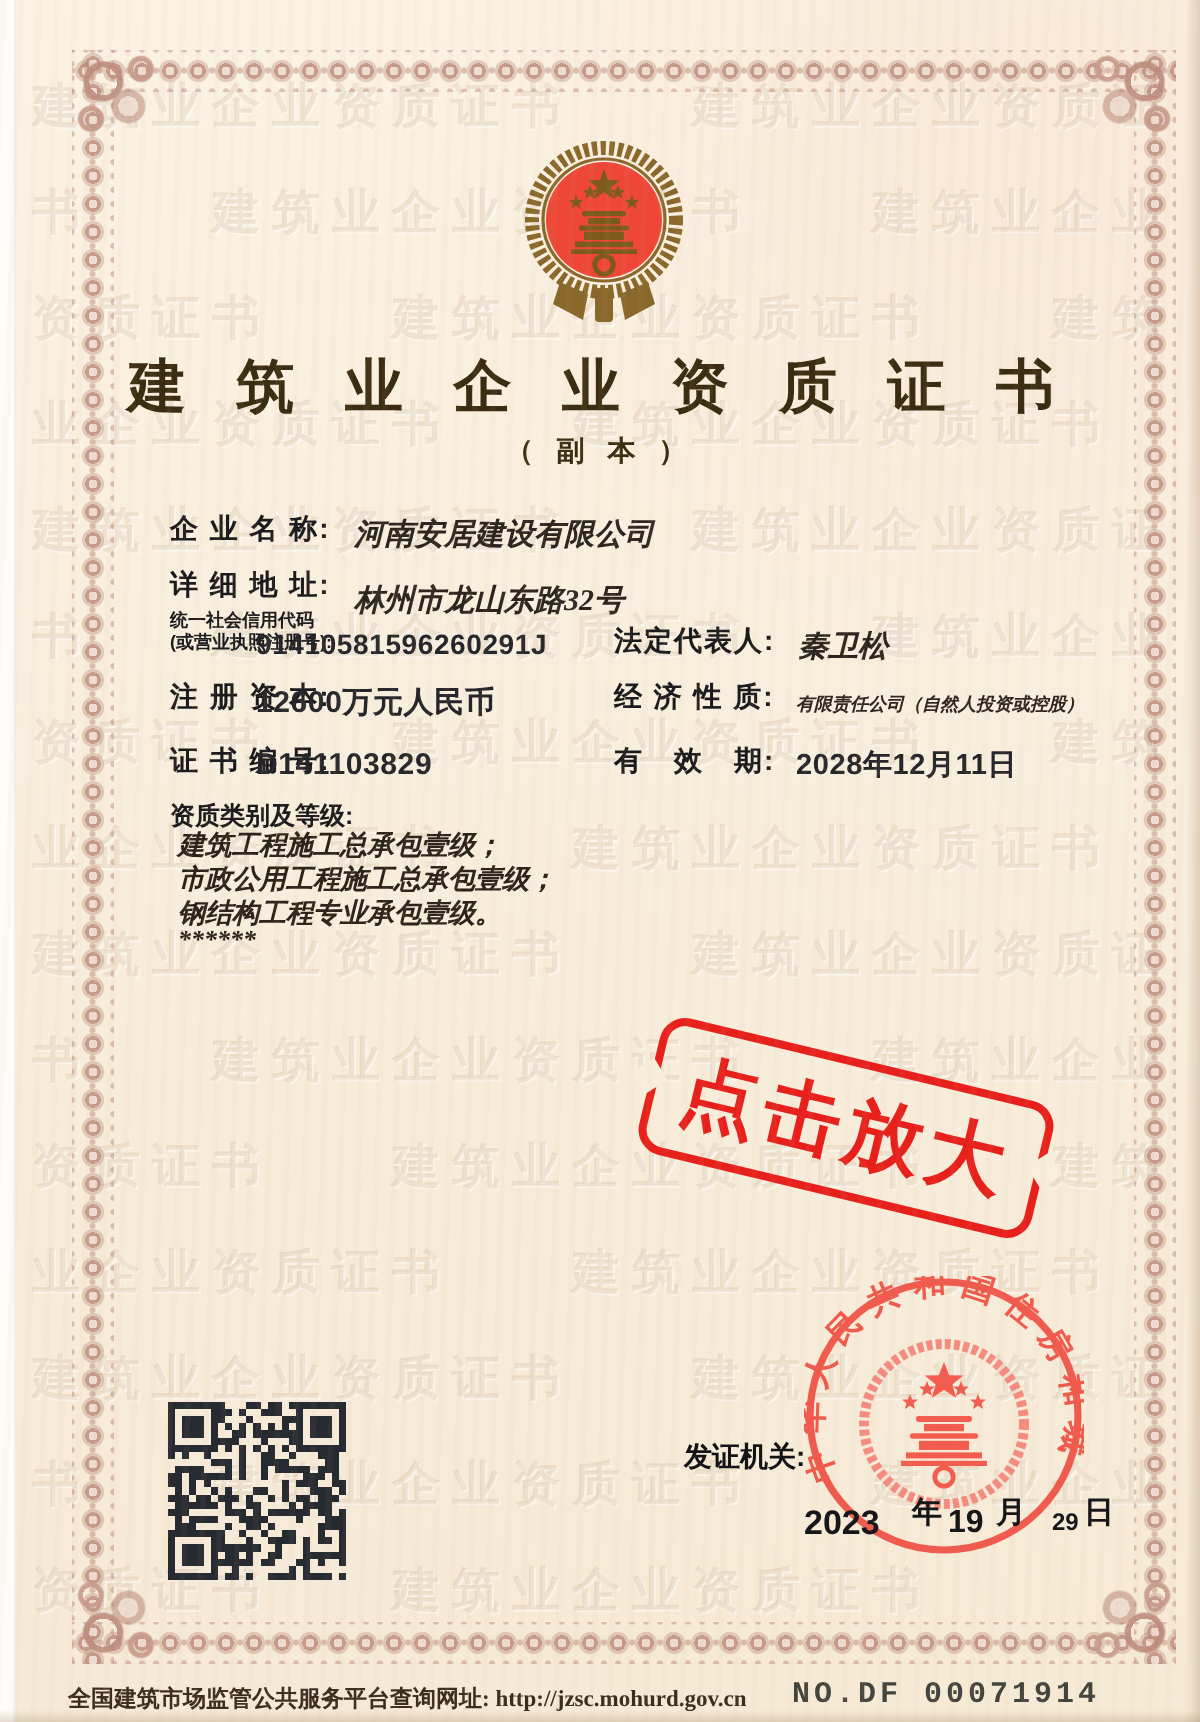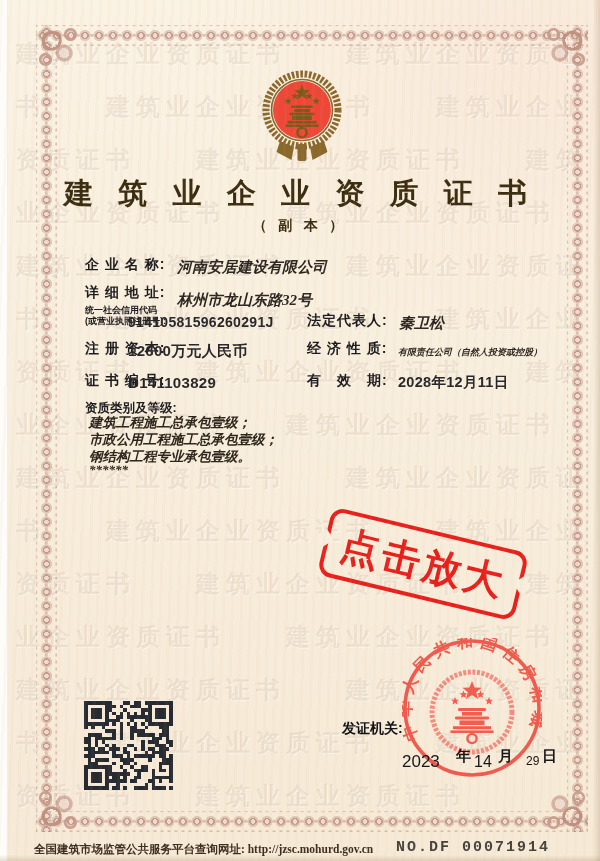--- a/index.html
+++ b/index.html
@@ -73,21 +73,21 @@
     border-radius:13px;transform:rotate(13.5deg);display:flex;align-items:center;justify-content:center;
     cursor:pointer;background:rgba(255,255,255,0);}
   .stamp::before,.stamp::after{content:"";position:absolute;width:13px;height:13px;background:#f7eedd;transform:rotate(45deg);top:22px;}
   .stamp::before{left:-11px;} .stamp::after{right:-11px;}
   .stamp span{font-size:39px;font-weight:900;color:#e8201c;letter-spacing:3px;white-space:nowrap;
     font-family:"Liberation Sans",sans-serif;}
   
   .issuer{position:absolute;left:342px;top:720px;font-weight:700;font-size:14px;color:#141416;z-index:2;}
   .seal{position:absolute;left:402px;top:638px;z-index:3;opacity:.96;}
   .dateline{position:absolute;left:398px;top:744px;width:170px;height:30px;z-index:4;}
-  .dateline .num{position:absolute;font-family:"Liberation Sans",sans-serif;font-weight:400;color:#17171a;font-size:17px;}
+  .dateline .num{position:absolute;font-family:"Liberation Sans",sans-serif;font-weight:700;color:#17171a;font-size:17px;}
   .dateline .unit{position:absolute;font-family:"Liberation Serif",serif;font-weight:700;color:#17171a;font-size:15px;}
   .madeby{position:absolute;left:348px;top:780px;font-family:"Liberation Serif",serif;font-weight:700;
     font-size:12.5px;letter-spacing:.5px;color:#15110a;z-index:4;}
   .qr{position:absolute;left:84px;top:701px;width:89px;height:89px;}
   
   .fquery{position:absolute;left:34px;top:842px;font-family:"Liberation Serif",serif;font-weight:700;
     font-size:11.5px;color:#3c2d20;white-space:nowrap;}
   .fserial{position:absolute;left:396px;top:839px;font-family:"Liberation Mono",monospace;font-weight:700;
     font-size:15px;letter-spacing:2px;color:#44443f;white-space:nowrap;}
 </style>
@@ -539,21 +539,21 @@
         <rect x="-19" y="14.2" width="38" height="3"></rect>
         <rect x="-21.5" y="18.4" width="43" height="2.6"></rect>
       </g>
       <circle cy="26.5" r="4.6" fill="none" stroke="#f2584a" stroke-width="2.4"></circle>
     </g>
   </svg>
 
   <div class="dateline">
     <span class="num" style="left:4px;top:8px">2023</span>
     <span class="unit" style="left:58px;top:3px">年</span>
-    <span class="num" style="left:76px;top:9px;font-size:16px">14</span>
+    <span class="num" style="left:76px;top:9px;font-size:16px">19</span>
     <span class="unit" style="left:100px;top:3px">月</span>
     <span class="num" style="left:128px;top:10px;font-size:12px">29</span>
     <span class="unit" style="left:144px;top:3px">日</span>
   </div>
 
 
   <div class="fquery">全国建筑市场监管公共服务平台查询网址: http://jzsc.mohurd.gov.cn</div>
   <div class="fserial">NO.DF 00071914</div>
 
   <div class="edge-left"></div>

